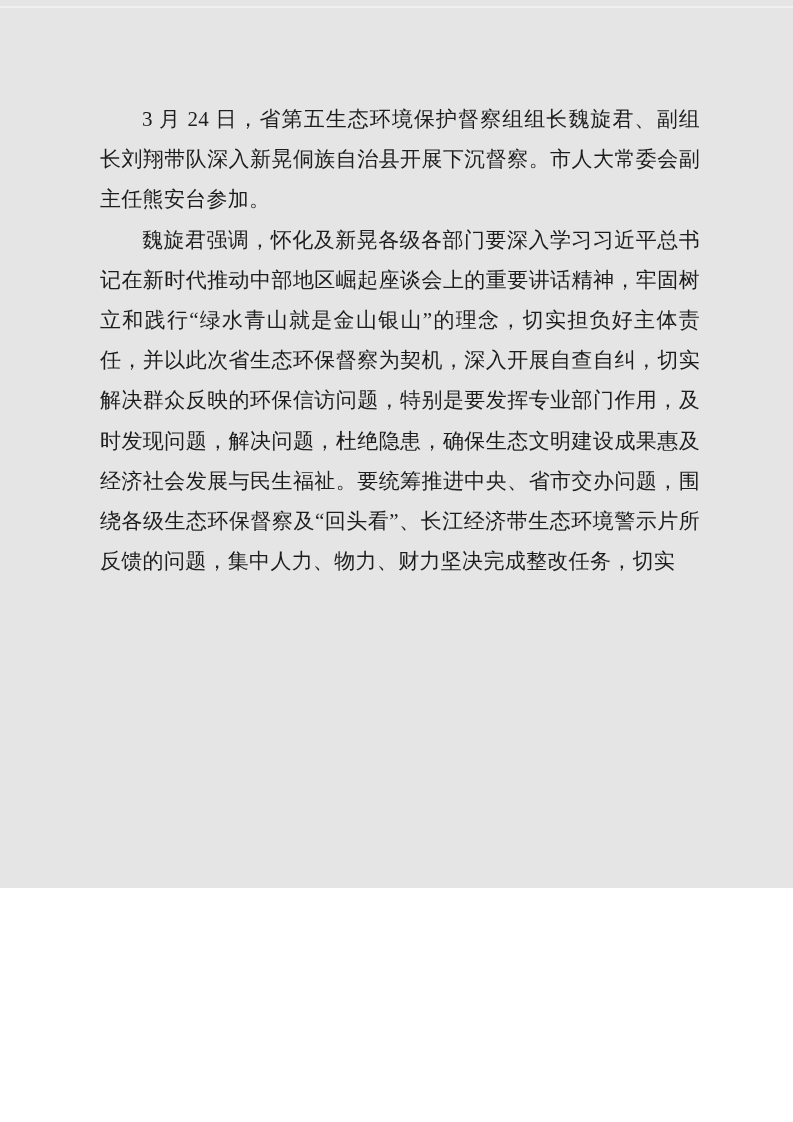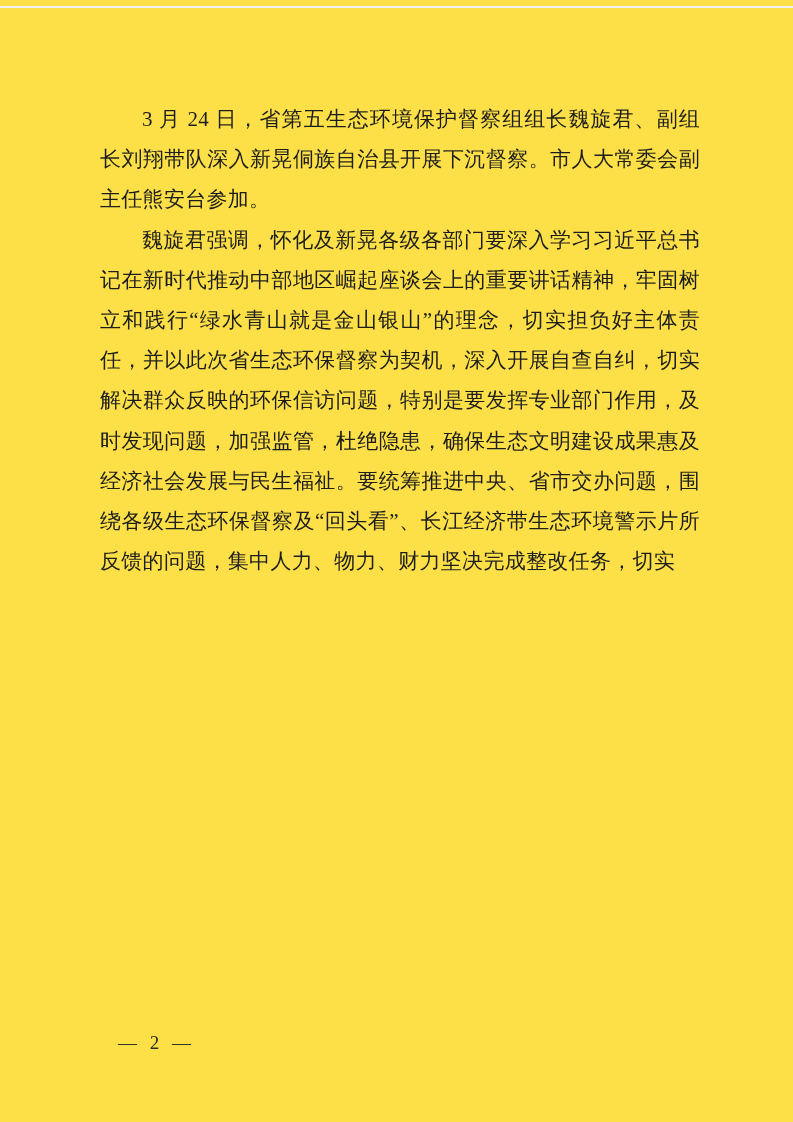--- a/index.html
+++ b/index.html
@@ -3,22 +3,22 @@
 <meta charset="utf-8">
 <style>
   html, body {
     margin: 0;
     padding: 0;
     background: #ffffff;
   }
   .page {
     position: relative;
     width: 793px;
-    height: 1122px;
-    background: #fde047;
+    height: 888px;
+    background: #e5e5e5;
     overflow: hidden;
     font-family: "Liberation Serif", "DejaVu Serif", serif;
   }
   .scan-line {
     position: absolute;
     top: 6px;
     left: 0;
     width: 100%;
     height: 2px;
     background: #f0f0f0;
@@ -53,18 +53,18 @@
 </style>
 </head>
 <body>
 
 <div class="page">
 
   <div class="scan-line"></div>
 
   <div class="content">
     <p>3 月 24 日，省第五生态环境保护督察组组长魏旋君、副组长刘翔带队深入新晃侗族自治县开展下沉督察。市人大常委会副主任熊安台参加。</p>
-    <p>魏旋君强调，怀化及新晃各级各部门要深入学习习近平总书记在新时代推动中部地区崛起座谈会上的重要讲话精神，牢固树立和践行“绿水青山就是金山银山”的理念，切实担负好主体责任，并以此次省生态环保督察为契机，深入开展自查自纠，切实解决群众反映的环保信访问题，特别是要发挥专业部门作用，及时发现问题，加强监管，杜绝隐患，确保生态文明建设成果惠及经济社会发展与民生福祉。要统筹推进中央、省市交办问题，围绕各级生态环保督察及“回头看”、长江经济带生态环境警示片所反馈的问题，集中人力、物力、财力坚决完成整改任务，切实</p>
+    <p>魏旋君强调，怀化及新晃各级各部门要深入学习习近平总书记在新时代推动中部地区崛起座谈会上的重要讲话精神，牢固树立和践行“绿水青山就是金山银山”的理念，切实担负好主体责任，并以此次省生态环保督察为契机，深入开展自查自纠，切实解决群众反映的环保信访问题，特别是要发挥专业部门作用，及时发现问题，解决问题，杜绝隐患，确保生态文明建设成果惠及经济社会发展与民生福祉。要统筹推进中央、省市交办问题，围绕各级生态环保督察及“回头看”、长江经济带生态环境警示片所反馈的问题，集中人力、物力、财力坚决完成整改任务，切实</p>
   </div>
 
   <div class="footer">— 2 —</div>
 
 </div>
 
 </body></html>

